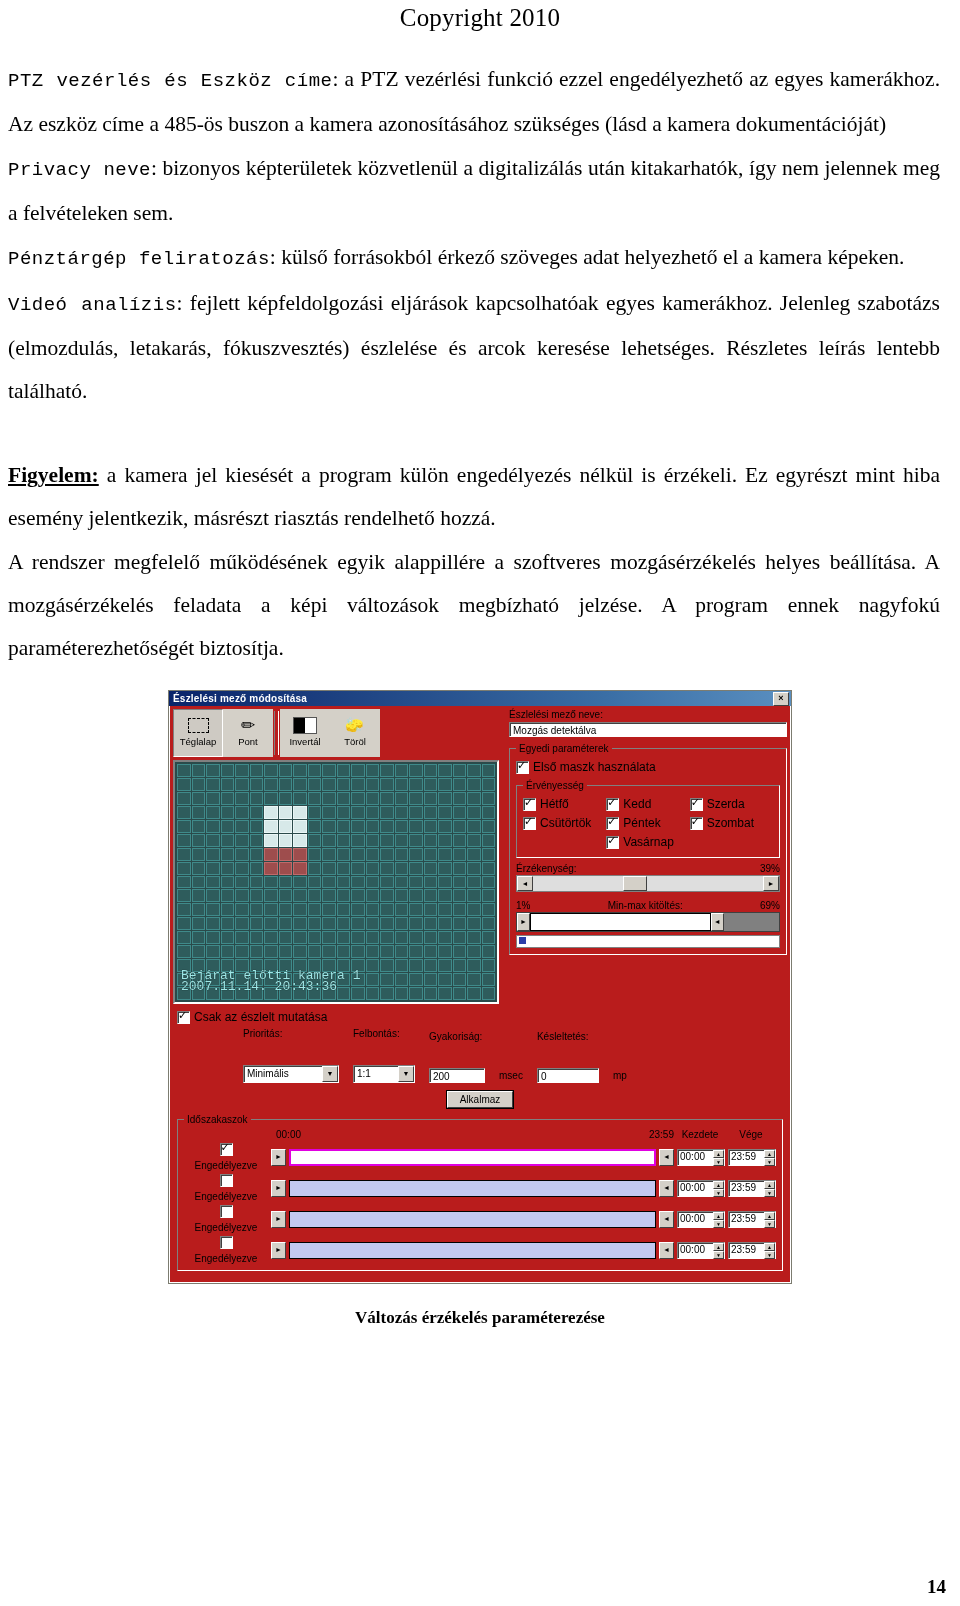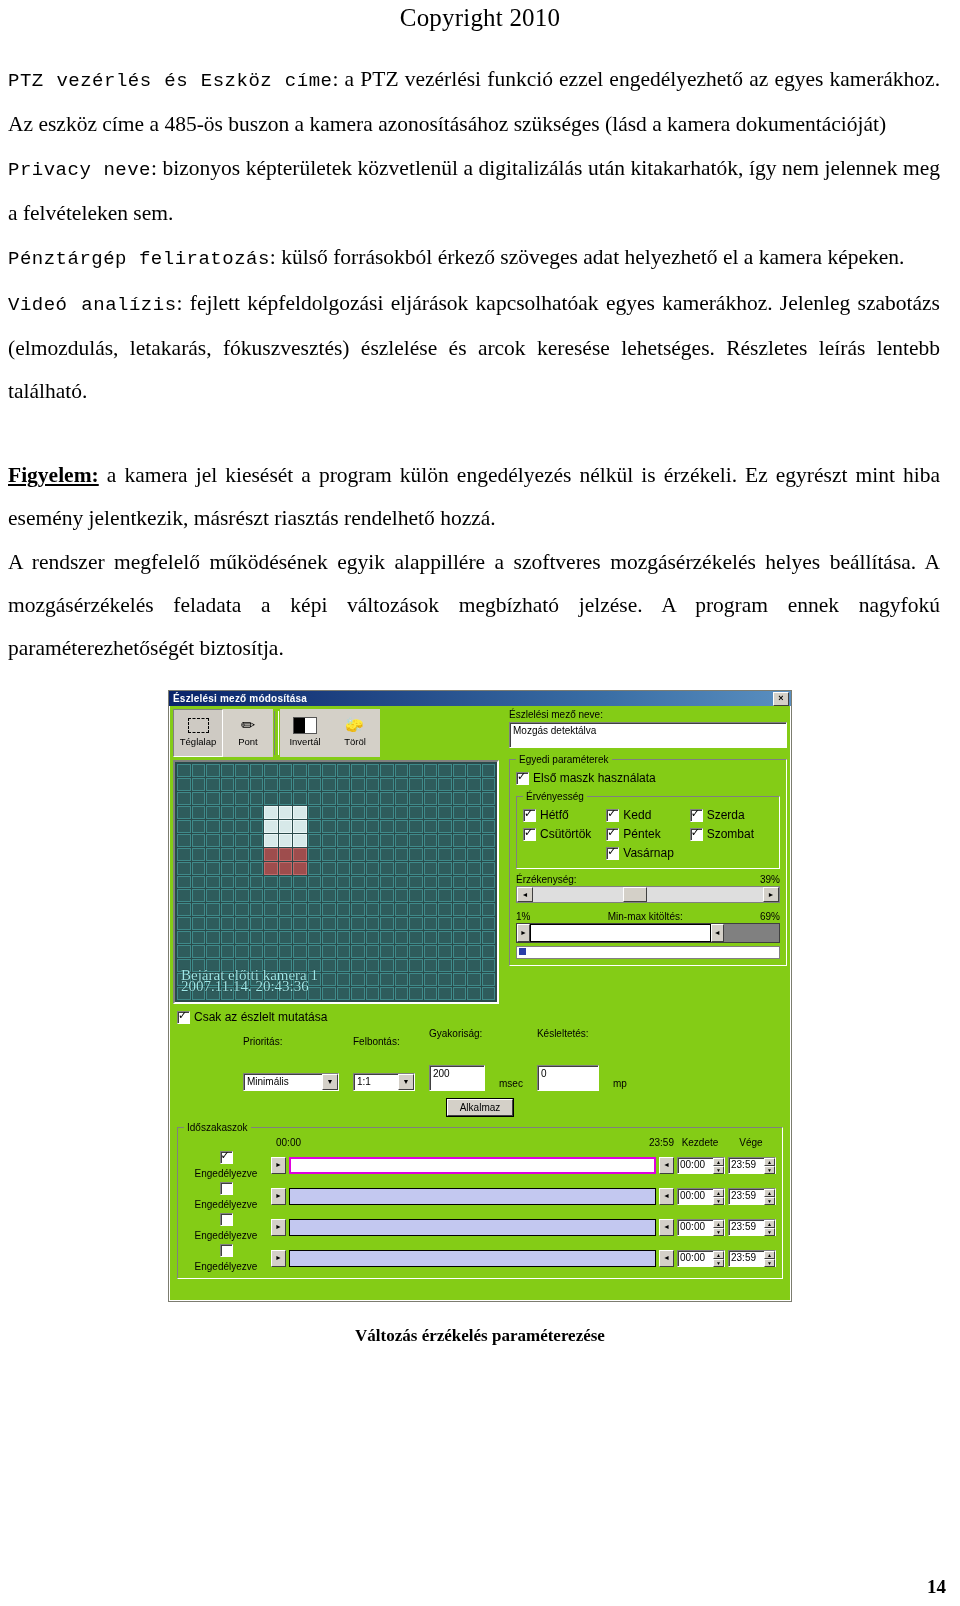--- a/index.html
+++ b/index.html
@@ -51,28 +51,28 @@
   }
 
   
   .figure-wrap {
     margin-top: 20px;
     display: flex;
     justify-content: center;
   }
   .dialog {
     width: 622px;
-    background: #84cc16;
+    background: #b91c1c;
     border: 1px solid #7c7c70;
     box-shadow: 0 0 0 1px #ffffff inset;
     font-family: "Liberation Sans", sans-serif;
     font-size: 10px;
     color: #000;
     position: relative;
-    padding-bottom: 22px;
+    padding-bottom: 12px;
   }
   .titlebar {
     height: 15px;
     background: linear-gradient(to right, #0a246a, #3a6ea5 70%, #5a8fc0);
     color: #fff;
     font-size: 10px;
     font-weight: bold;
     display: flex;
     align-items: center;
     padding: 0 2px 0 4px;
@@ -140,36 +140,36 @@
     padding: 2px;
     box-sizing: border-box;
   }
   .cell { background: #2e5c5c; border: 1px solid #3f8a8a; box-sizing: border-box; }
   .cell.hi { background: #d7e9e9; border-color: #eaf6f6; }
   .cell.red { background: #9e4d4d; border-color: #c06a6a; }
   .osd {
     position: absolute;
     left: 6px; bottom: 10px;
     color: #9fe8e8;
-    font-family: Liberation Serif, serif;
-    font-size: 15px;
+    font-family: Liberation Mono, monospace;
+    font-size: 13px;
     line-height: 11px;
     text-shadow: 0 0 1px #000;
     white-space: pre;
   }
 
   
   .lbl { font-size: 10px; display: block; margin-bottom: 2px; }
   .txtbox {
     background: #fff;
     border: 1px solid #808080;
     border-right-color: #fff;
     border-bottom-color: #fff;
     box-shadow: 1px 1px 0 #404040 inset;
-    height: 26px;
+    height: 15px;
     font-size: 10px;
     padding: 1px 3px;
     box-sizing: border-box;
     line-height: 13px;
   }
   fieldset.grp {
     border: 1px solid #fff;
     border-top-color: #808080;
     border-left-color: #808080;
     margin: 6px 0 0 0;

